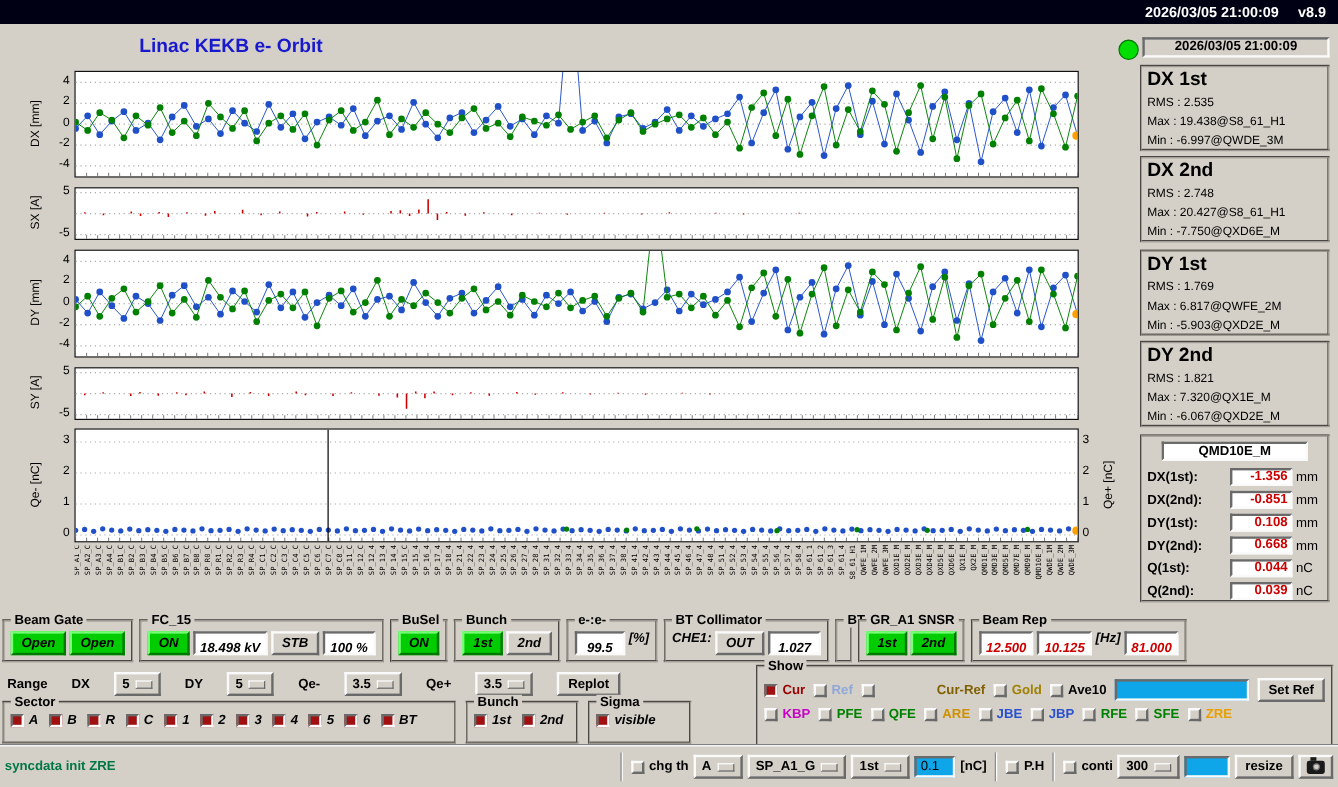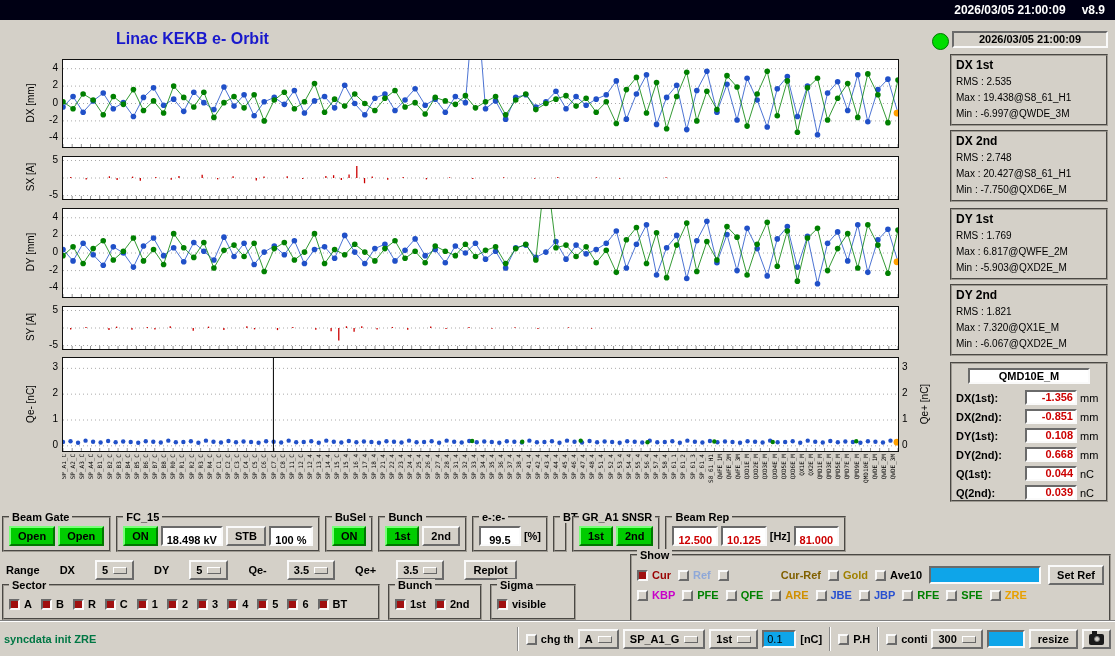--- a/index.html
+++ b/index.html
@@ -17,39 +17,39 @@
   .ytickr{position:absolute;left:902px;width:20px;text-align:left;font-size:10px;}
   .xlabels{position:absolute;left:62px;top:451px;width:837px;height:58px;overflow:hidden;}
   
   .statusdot{position:absolute;left:932px;top:33px;width:15px;height:15px;border-radius:50%;
              background:#00DD00;border:1px solid #007700;}
   .tsbox{position:absolute;left:952px;top:31px;width:156px;height:17px;box-sizing:border-box;
          border:2px solid;border-color:#6a6a6a #fafafa #fafafa #6a6a6a;background:#d4d0c8;
          font-weight:bold;text-align:center;line-height:13px;}
   .statbox{position:absolute;left:950px;width:158px;height:72px;box-sizing:border-box;
            border:2px groove #9e9a92;padding:2px 4px;overflow:hidden;}
-  .stitle{font-weight:bold;font-size:12px;margin-bottom:2px;}
+  .stitle{font-weight:bold;font-size:16px;margin-bottom:2px;}
   .sline{font-size:10px;line-height:16px;white-space:nowrap;}
   .qmdbox{position:absolute;left:950px;top:362px;width:158px;height:140px;box-sizing:border-box;
           border:2px groove #9e9a92;padding:3px 4px;}
   .qmdtitle{width:122px;height:16px;margin:1px auto 4px;background:#fff;border:2px solid;
             border-color:#6a6a6a #fafafa #fafafa #6a6a6a;box-sizing:border-box;font-weight:bold;
             text-align:center;line-height:12px;}
   .qmdrow{display:flex;align-items:center;height:19px;gap:3px;}
   .qmdlabel{font-weight:bold;flex:1;}
   .qmdval{width:52px;height:15px;box-sizing:border-box;background:#fff;border:2px solid;
           border-color:#6a6a6a #fafafa #fafafa #6a6a6a;color:#CC0000;font-weight:bold;
           text-align:right;line-height:11px;padding-right:2px;}
   .qmdunit{width:22px;}
   
   .frame{position:relative;height:36px;box-sizing:border-box;border:2px groove #9e9a92;
          padding:8px 5px 2px;background:#d4d0c8;}
   .ftitle{position:absolute;top:-7px;left:5px;background:#d4d0c8;padding:0 3px;font-weight:bold;
           font-size:11px;white-space:nowrap;}
-  .fbody{display:flex;align-items:center;gap:3px;height:20px;}
+  .fbody{display:flex;align-items:flex-start;gap:3px;height:20px;font-style:italic;}
   .btn{height:20px;box-sizing:border-box;line-height:16px;padding:0 7px;background:#d4d0c8;
        border:2px solid;border-color:#fafafa #6a6a6a #6a6a6a #fafafa;font-weight:bold;
        text-align:center;white-space:nowrap;cursor:default;}
   .btn.green{background:#00CC00;border-color:#77FF77 #007700 #007700 #77FF77;}
   .disp{height:20px;box-sizing:border-box;line-height:16px;padding:4px 4px;background:#fff;
         border:2px solid;border-color:#6a6a6a #fafafa #fafafa #6a6a6a;font-weight:bold;
         text-align:center;white-space:nowrap;}
   .disp.red{color:#CC0000;}
   .lbl{font-weight:bold;white-space:nowrap;}
   .opt{height:20px;box-sizing:border-box;display:flex;align-items:center;gap:5px;padding:0 5px;
@@ -1338,20 +1338,28 @@
         </div>
       </div>
       <div class="frame">
         <span class="ftitle">e-:e-</span>
         <div class="fbody">
           <div class="disp" style="min-width: 42px;">99.5</div>
           <span class="lbl">[%]</span>
         </div>
       </div>
       <div class="frame">
+        <span class="ftitle">BT Collimator</span>
+        <div class="fbody">
+          <span class="lbl">CHE1:</span>
+          <div class="btn">OUT</div>
+          <div class="disp" style="min-width: 44px;">1.027</div>
+        </div>
+      </div>
+      <div class="frame">
         <span class="ftitle">BT LossMonitor</span>
       </div>
       <div class="frame">
         <span class="ftitle">GR_A1 SNSR</span>
         <div class="fbody">
           <div class="btn green">1st</div>
           <div class="btn green">2nd</div>
         </div>
       </div>
       <div class="frame">

